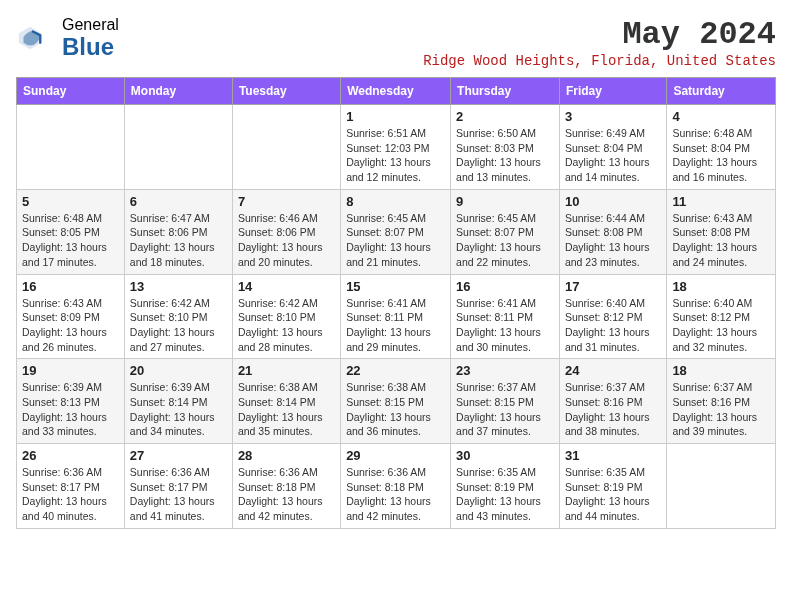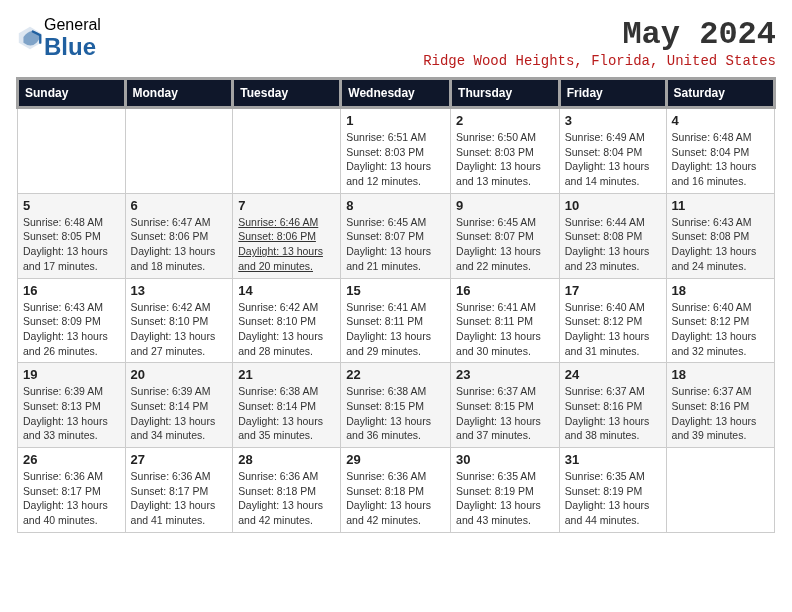--- a/index.html
+++ b/index.html
@@ -12,21 +12,21 @@
     }
     .header {
       display: flex;
       justify-content: space-between;
       align-items: flex-start;
       margin-bottom: 8px;
     }
     .logo {
       display: flex;
       align-items: center;
-      gap: 0;
+      gap: 18px;
     }
     .logo-text {
       display: flex;
       flex-direction: column;
       line-height: 1.1;
     }
     .logo-blue {
       font-size: 24px;
       font-weight: bold;
       color: #2060a0;
@@ -47,27 +47,27 @@
     .location {
       font-size: 14px;
       color: #b91c1c;
     }
     table {
       width: 100%;
       border-collapse: collapse;
       font-size: 11px;
     }
     thead tr th {
-      background-color: #0f172a;
+      background-color: #8b5cf6;
       color: #fff;
       text-align: left;
       padding: 6px 6px;
       font-size: 12px;
       font-weight: bold;
-      border: 3px solid #a3a3a3;
+      border: 1px solid #a3a3a3;
     }
     tbody tr td {
       border: 1px solid #ccc;
       vertical-align: top;
       padding: 4px 5px;
       width: 113px;
       min-height: 70px;
       background: #fff;
     }
     tbody tr:nth-child(even) td {
@@ -123,21 +123,21 @@
       </tr>
   </thead>
   <tbody>
   <tr>
         <td class="empty"></td>
         <td class="empty"></td>
         <td class="empty"></td>
         <td>
           <span class="day-number">1</span>
           <div class="day-info" style="white-space: pre-line;">Sunrise: 6:51 AM
-Sunset: 8:03 PM
+Sunset: 12:03 PM
 Daylight: 13 hours and 12 minutes.</div>
         </td>
         <td>
           <span class="day-number">2</span>
           <div class="day-info" style="white-space: pre-line;">Sunrise: 6:50 AM
 Sunset: 8:03 PM
 Daylight: 13 hours and 13 minutes.</div>
         </td>
         <td>
           <span class="day-number">3</span>
@@ -160,21 +160,21 @@
 Daylight: 13 hours and 17 minutes.</div>
         </td>
         <td>
           <span class="day-number">6</span>
           <div class="day-info" style="white-space: pre-line;">Sunrise: 6:47 AM
 Sunset: 8:06 PM
 Daylight: 13 hours and 18 minutes.</div>
         </td>
         <td>
           <span class="day-number">7</span>
-          <div class="day-info" style="white-space: pre-line; text-decoration: underline;">Sunrise: 6:46 AM
+          <div class="day-info" style="white-space: pre-line;">Sunrise: 6:46 AM
 Sunset: 8:06 PM
 Daylight: 13 hours and 20 minutes.</div>
         </td>
         <td>
           <span class="day-number">8</span>
           <div class="day-info" style="white-space: pre-line;">Sunrise: 6:45 AM
 Sunset: 8:07 PM
 Daylight: 13 hours and 21 minutes.</div>
         </td>
         <td>

